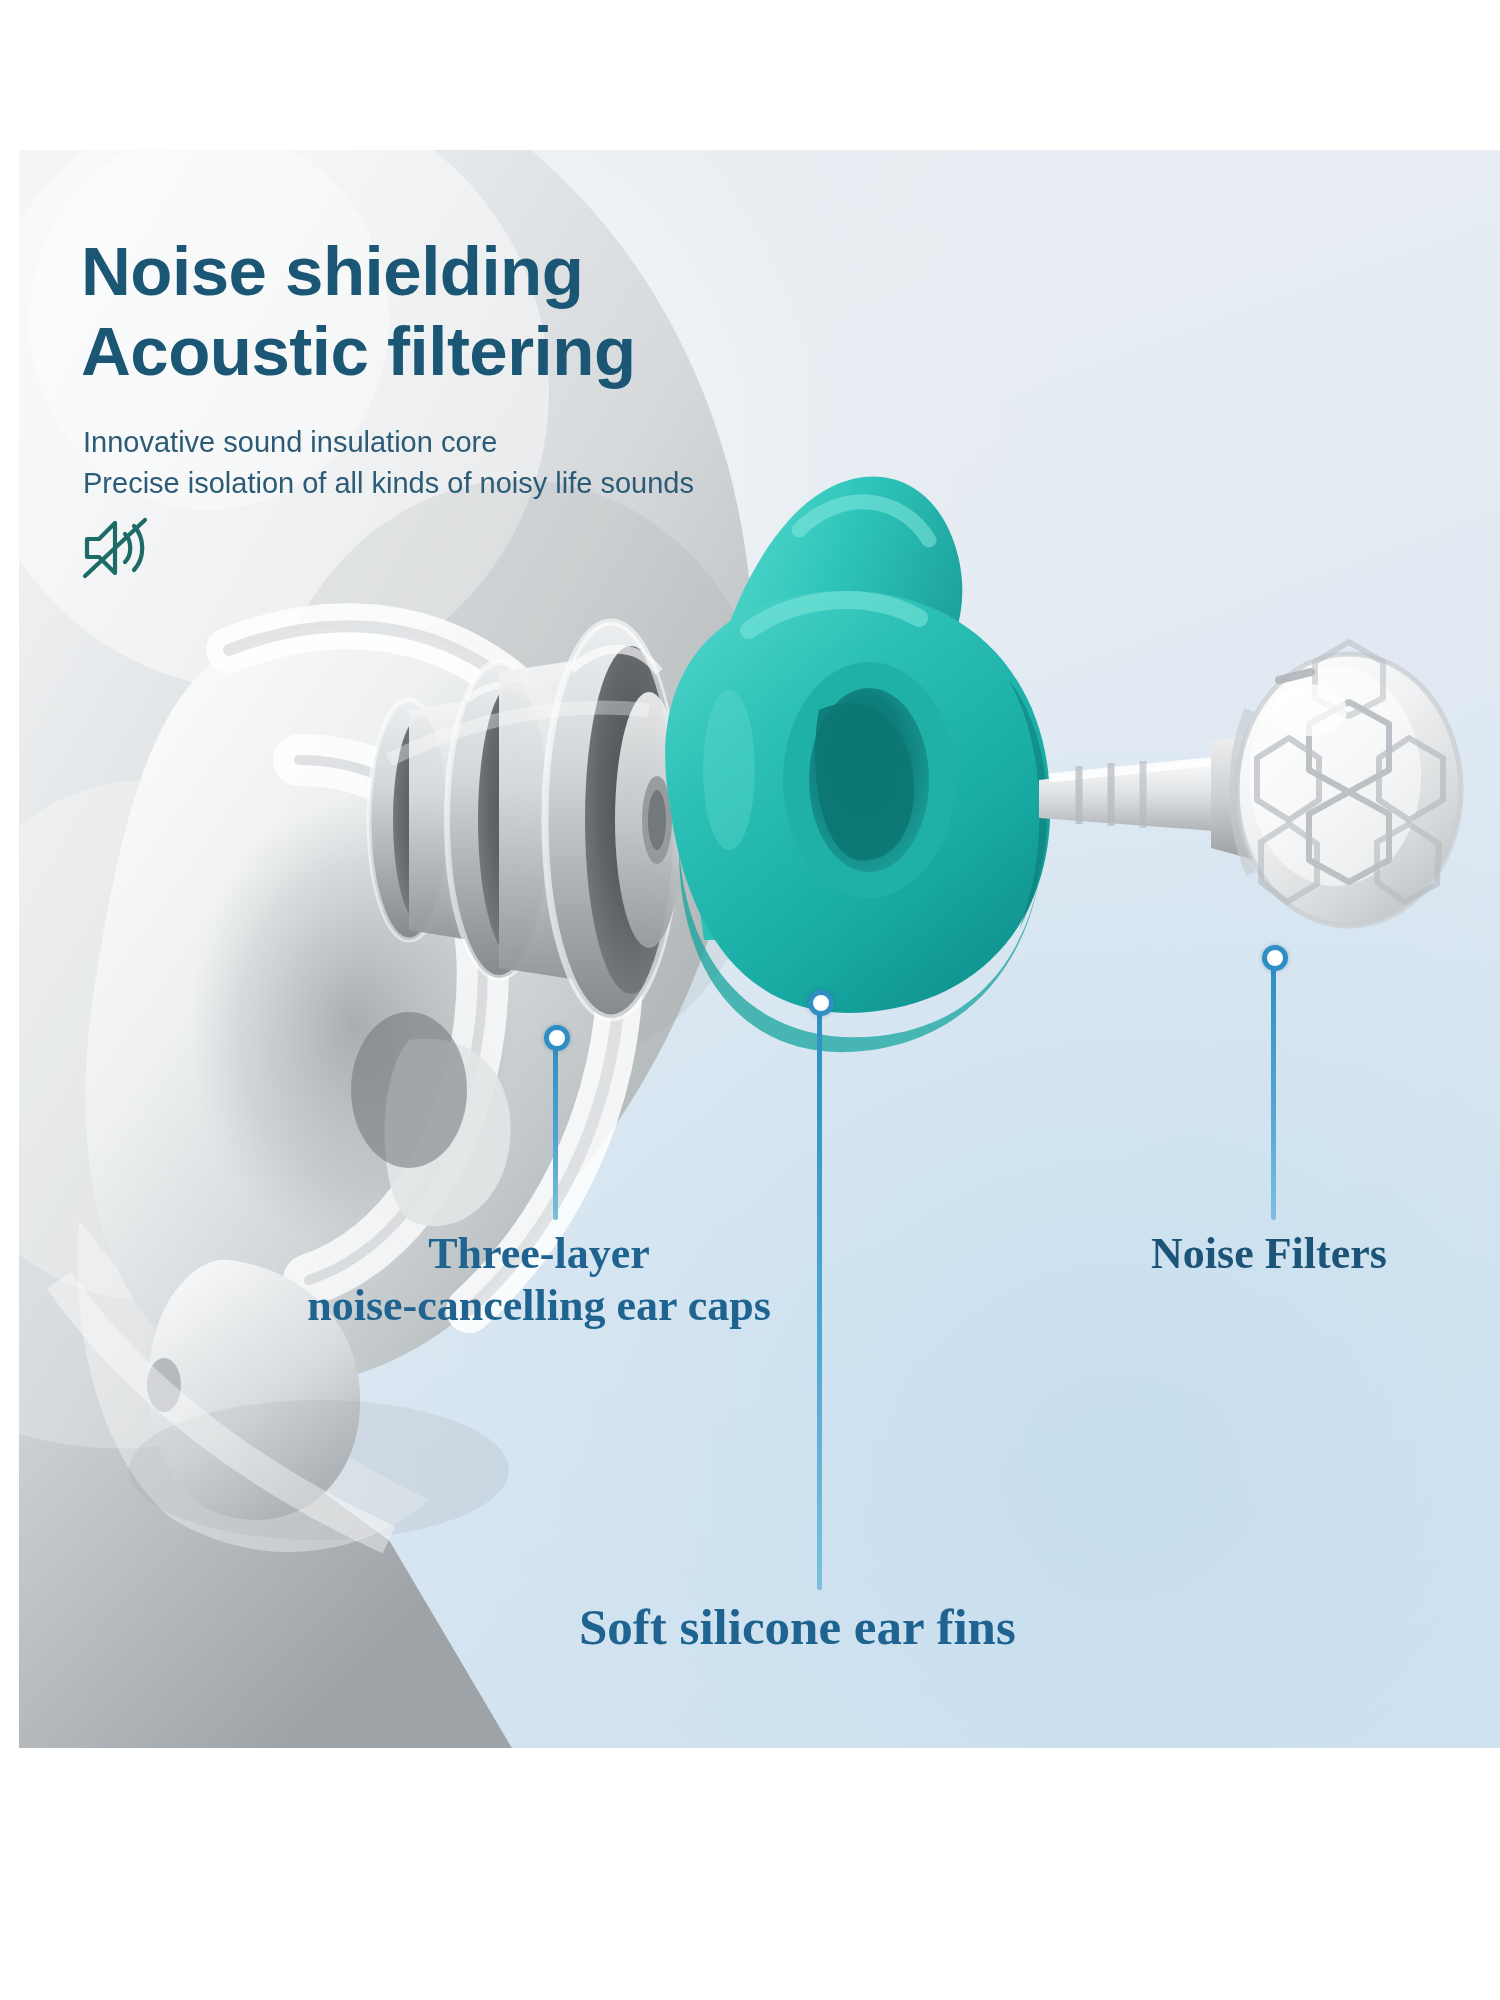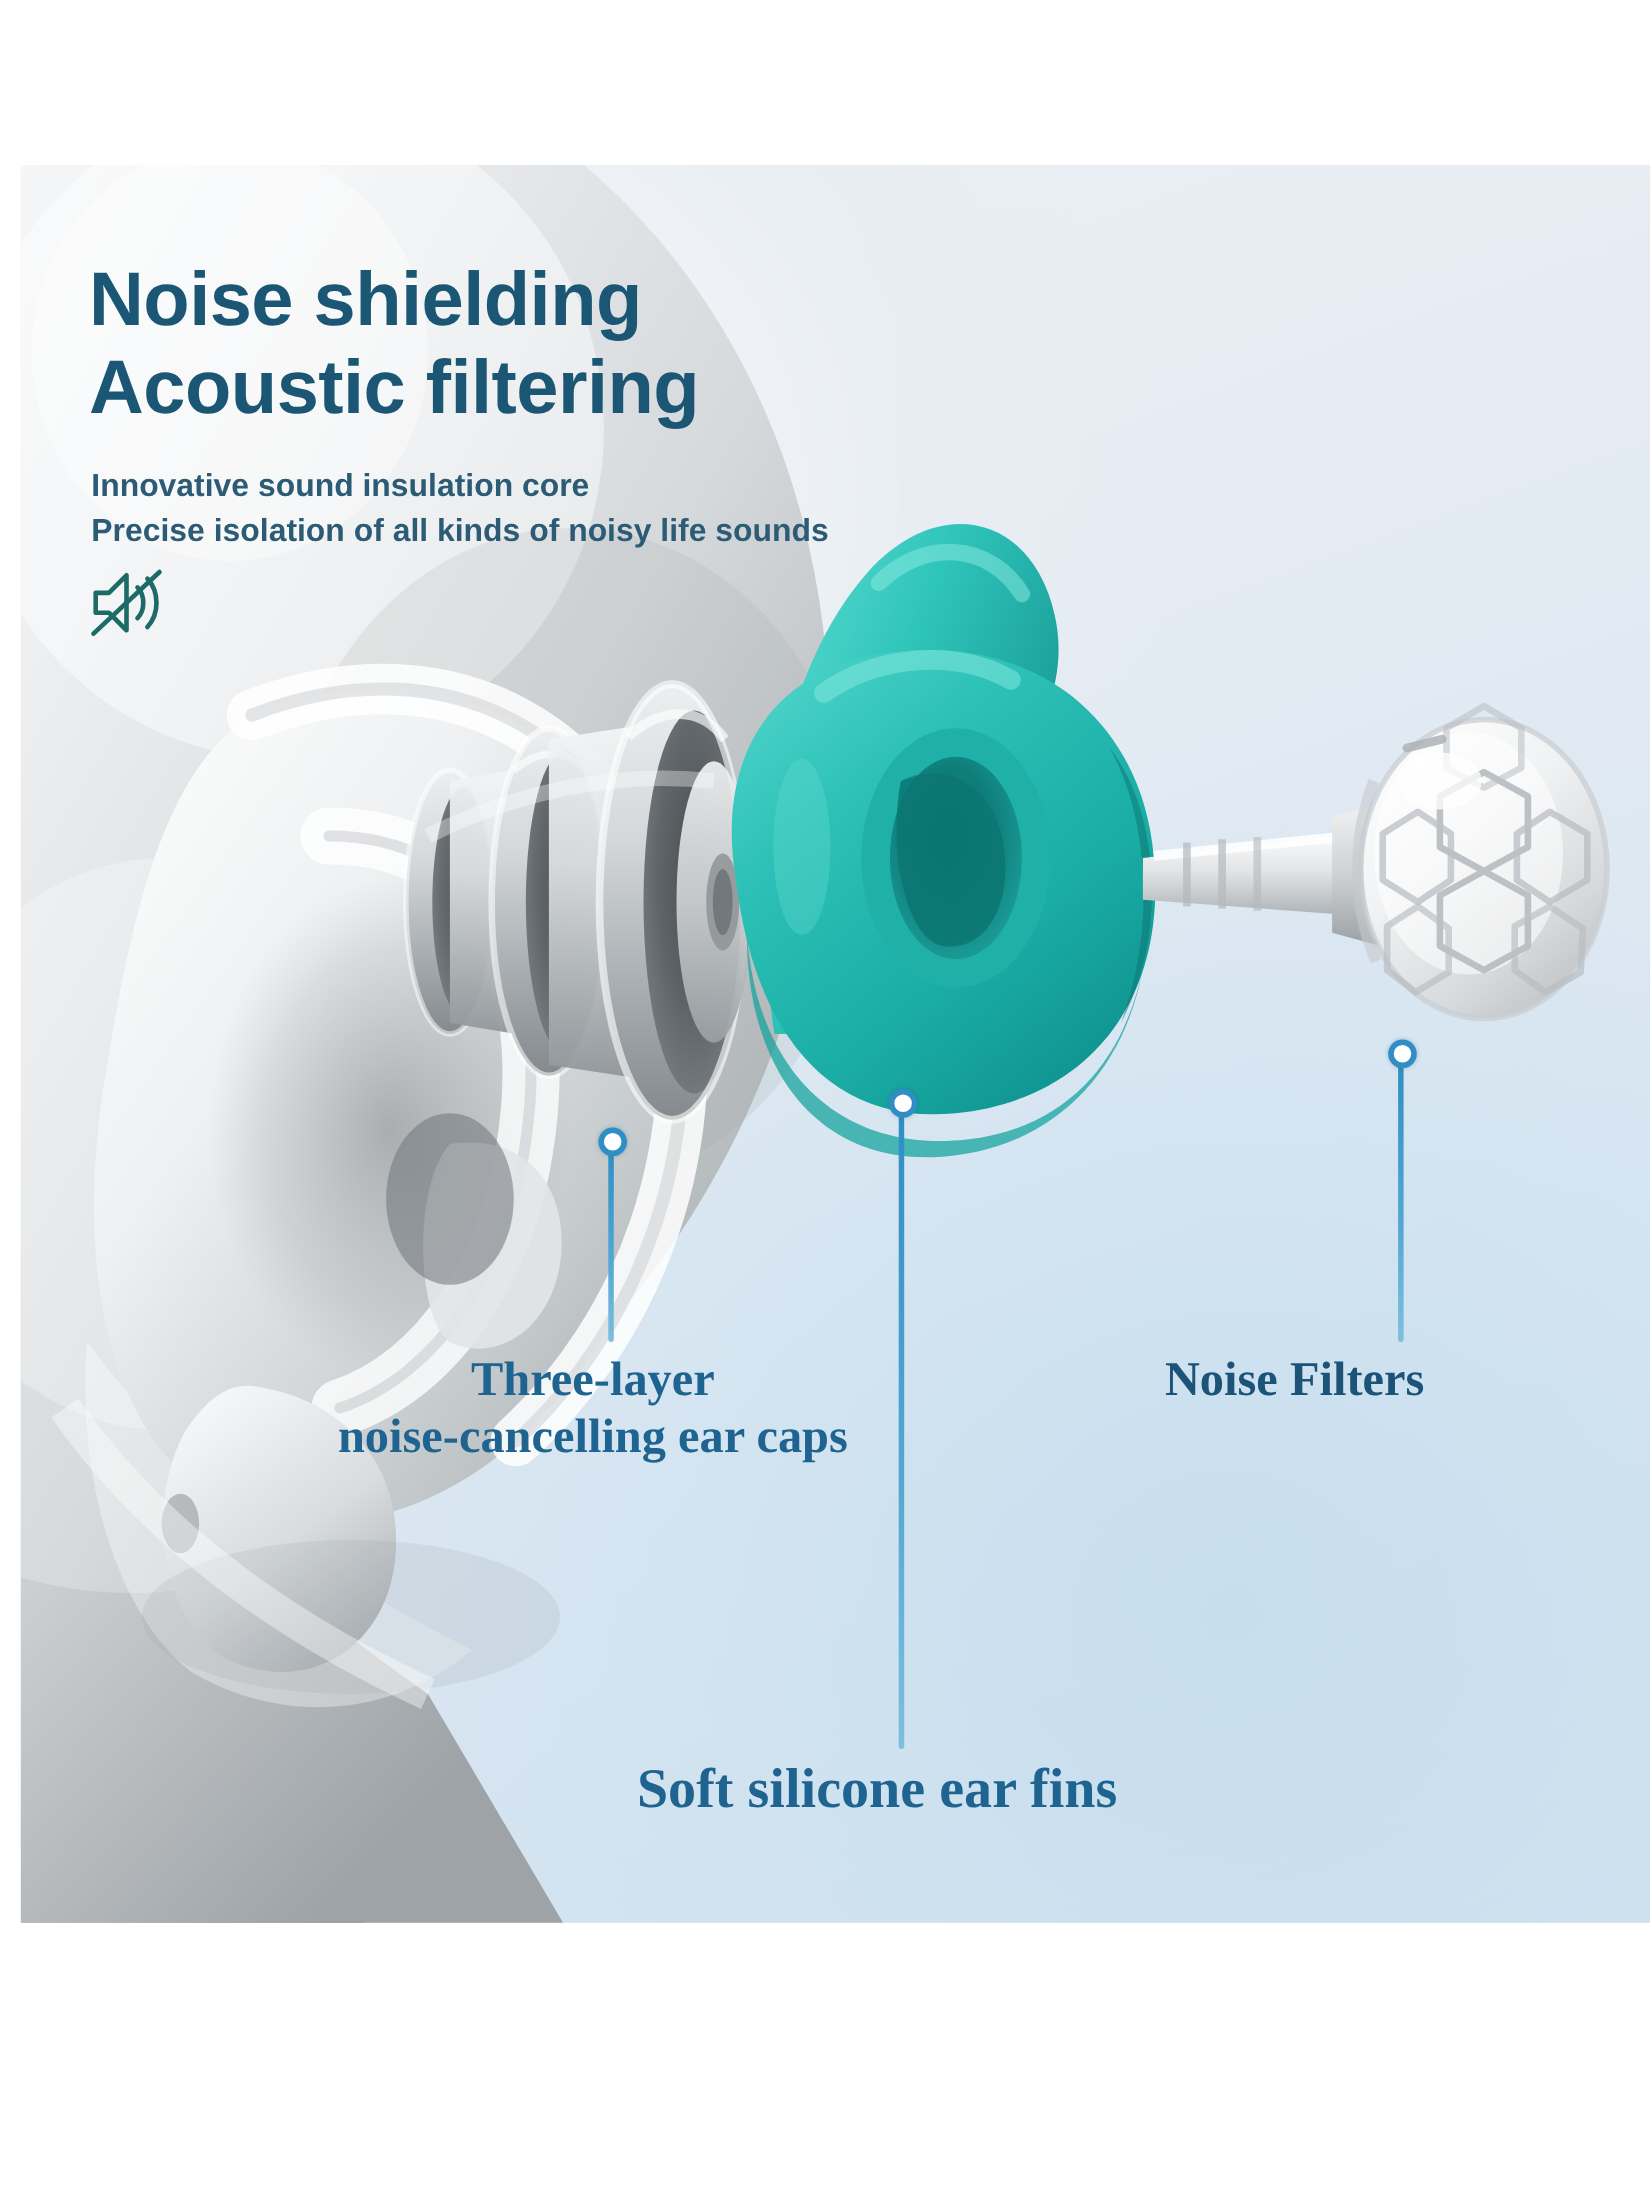--- a/index.html
+++ b/index.html
@@ -89,21 +89,21 @@
     letter-spacing: -0.5px;
     white-space: pre-line;
   }
   .subline {
     position: absolute;
     left: 64px;
     top: 272px;
     width: 860px;
     color: #2c5b76;
     font-size: 29px;
-    font-weight: bold;
+    font-weight: normal;
     line-height: 1.42;
     white-space: pre-line;
   }
 
   .mute-icon {
     position: absolute;
     left: 58px;
     top: 360px;
     width: 76px;
     height: 76px;
@@ -140,21 +140,21 @@
     top: 1078px;
     width: 700px;
     text-align: center;
     font-size: 44px;
     color: #1f6491;
   }
   #label-noise-filters {
     left: 1040px;
     top: 1078px;
     width: 420px;
-    text-align: left;
+    text-align: center;
     font-size: 44px;
     color: #1c5478;
   }
   #label-ear-fins {
     left: 560px;
     top: 1447px;
     width: 680px;
     text-align: left;
     font-size: 51px;
     color: #1f6491;

